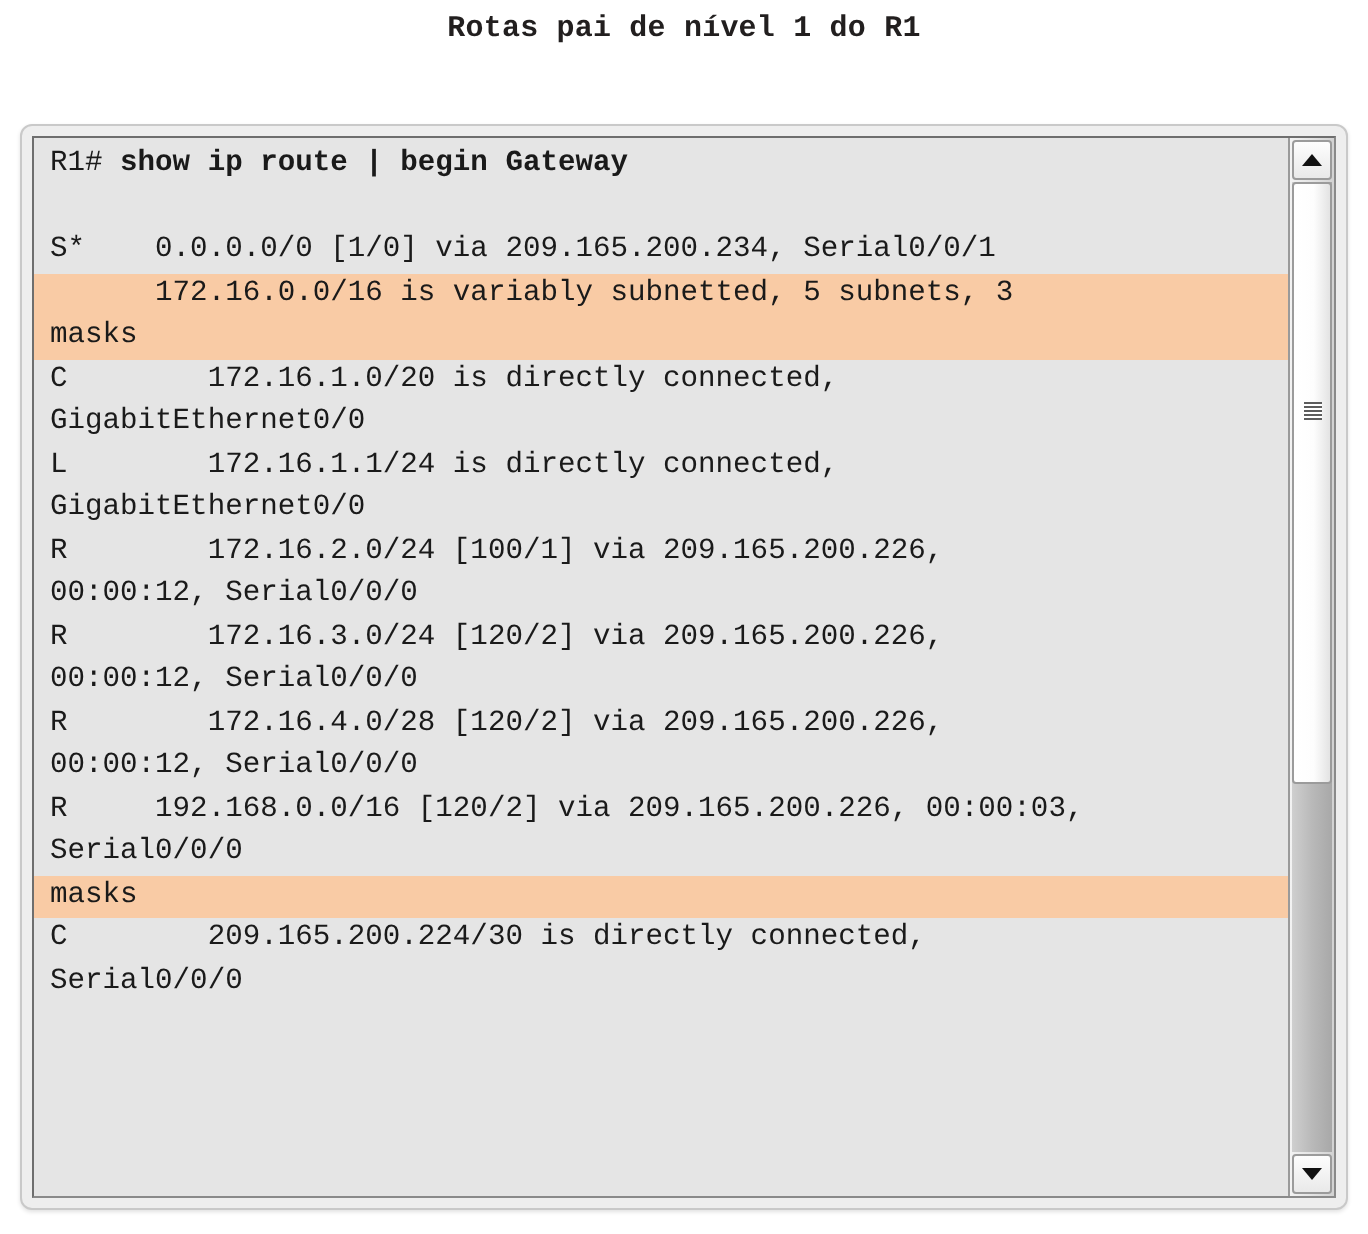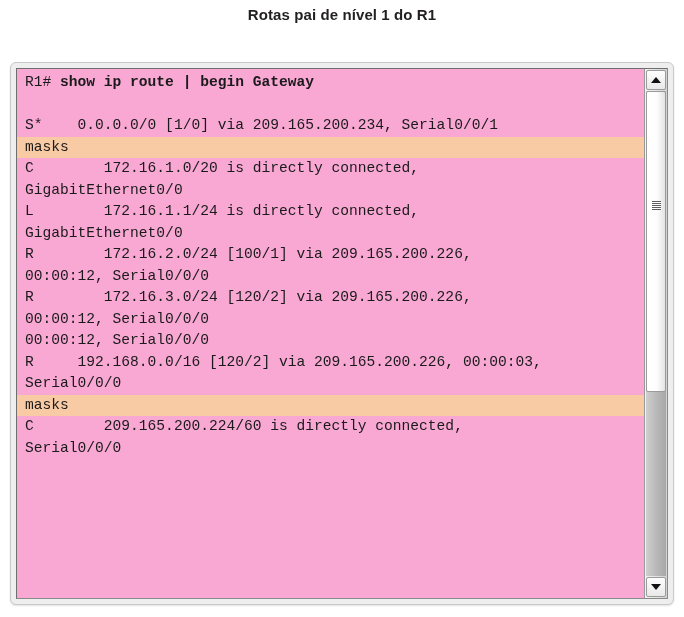--- a/index.html
+++ b/index.html
@@ -10,21 +10,21 @@
     height: 617px;
     overflow: hidden;
   }
   body {
     font-family: "Liberation Sans", sans-serif;
   }
 
   
   .page-title {
     text-align: center;
-    font-family: Liberation Sans, sans-serif;
+    font-family: Liberation Mono, monospace;
     font-size: 15px;
     font-weight: bold;
     color: #221f1f;
     padding-top: 6px;
     letter-spacing: 0.1px;
   }
 
   
   .terminal-panel {
     position: absolute;
@@ -50,21 +50,21 @@
     border-left-color: #6e6e6e;
     display: flex;
     overflow: hidden;
   }
 
   
   .console {
     flex: 1 1 auto;
     position: relative;
     overflow: hidden;
-    background: #f9a8d4;
+    background: #e5e5e5;
     padding: 3px 0 0 0;
   }
   .line {
     font-family: "Liberation Mono", "DejaVu Sans Mono", monospace;
     font-size: 14.6px;
     line-height: 21.5px;
     color: #1a1a1a;
     white-space: pre;
     padding-left: 8px;
     letter-spacing: 0px;
@@ -150,34 +150,36 @@
 <div class="page-title">Rotas pai de nível 1 do R1</div>
 
 <div class="terminal-panel">
   <div class="terminal-inner">
 
     <div class="console">
       <div class="line"><span>R1# </span><span class="bold">show ip route | begin Gateway</span></div>
       <div id="output-lines">
           <div class="line blank"></div>
           <div class="line">S*    0.0.0.0/0 [1/0] via 209.165.200.234, Serial0/0/1</div>
+          <div class="line hl">      172.16.0.0/16 is variably subnetted, 5 subnets, 3</div>
           <div class="line hl">masks</div>
           <div class="line">C        172.16.1.0/20 is directly connected,</div>
           <div class="line">GigabitEthernet0/0</div>
           <div class="line">L        172.16.1.1/24 is directly connected,</div>
           <div class="line">GigabitEthernet0/0</div>
           <div class="line">R        172.16.2.0/24 [100/1] via 209.165.200.226,</div>
           <div class="line">00:00:12, Serial0/0/0</div>
           <div class="line">R        172.16.3.0/24 [120/2] via 209.165.200.226,</div>
           <div class="line">00:00:12, Serial0/0/0</div>
+          <div class="line">R        172.16.4.0/28 [120/2] via 209.165.200.226,</div>
           <div class="line">00:00:12, Serial0/0/0</div>
           <div class="line">R     192.168.0.0/16 [120/2] via 209.165.200.226, 00:00:03,</div>
           <div class="line">Serial0/0/0</div>
           <div class="line hl">masks</div>
-          <div class="line">C        209.165.200.224/60 is directly connected,</div>
+          <div class="line">C        209.165.200.224/30 is directly connected,</div>
           <div class="line">Serial0/0/0</div>
         </div>
     </div>
 
     <div class="scrollbar">
       <div class="sb-btn">
         <span class="arrow-up"></span>
       </div>
       <div class="sb-track">
         <div class="sb-thumb">

